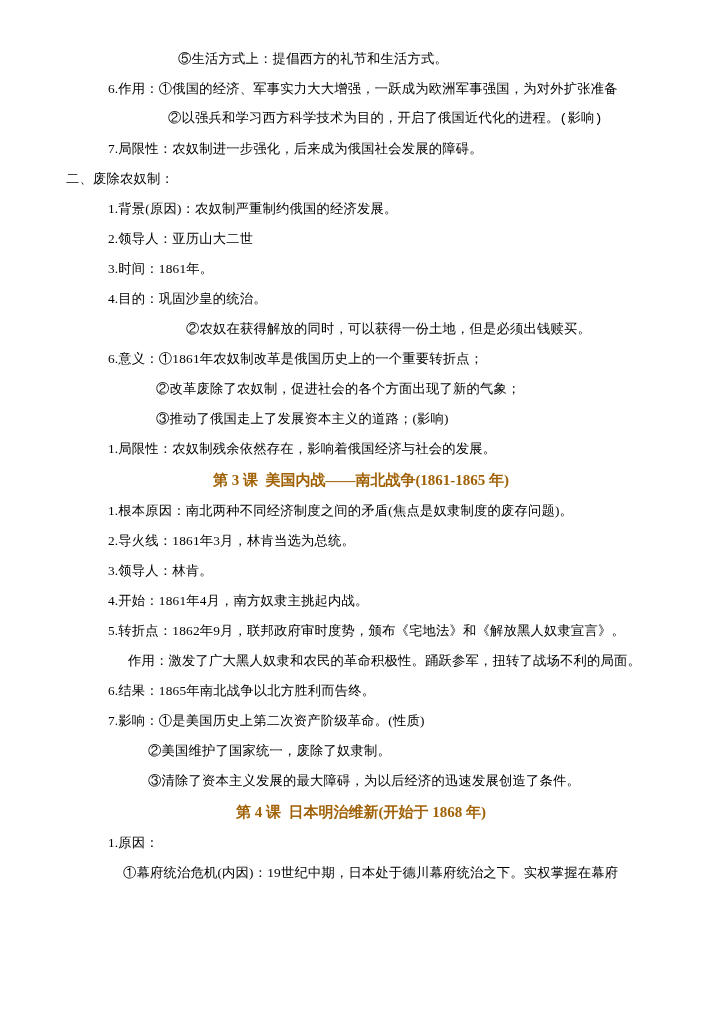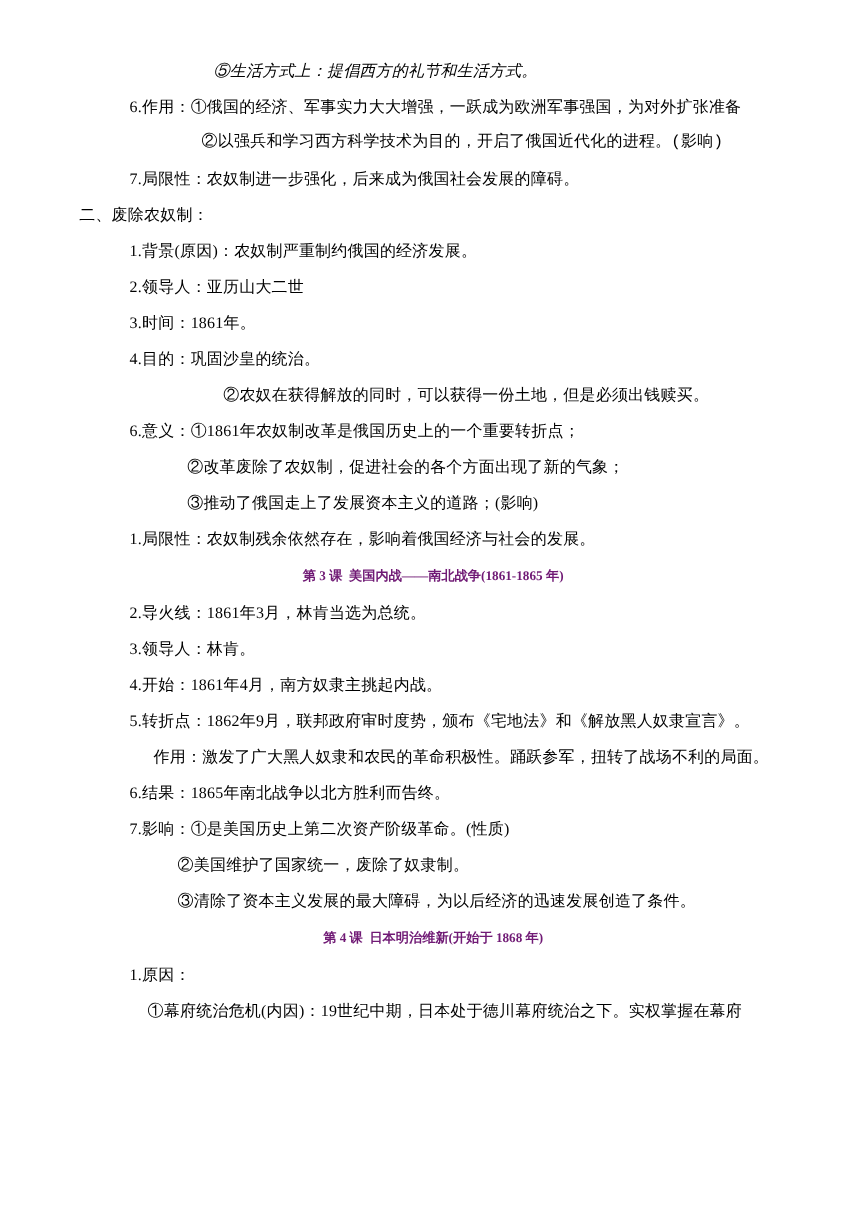--- a/index.html
+++ b/index.html
@@ -29,31 +29,31 @@
   }
   
   .ind-sec   { padding-left: 18px; }   
   .ind-item  { padding-left: 60px; }   
   .ind-sub   { padding-left: 138px; }  
   .ind-sub2  { padding-left: 108px; }  
   .ind-sub3  { padding-left: 120px; font-family: Liberation Mono, monospace; }  
   .ind-sub4  { padding-left: 100px; }  
   .ind-cont  { padding-left: 95px; }   
   .ind-zuo   { padding-left: 80px; }   
-  .ind-first { padding-left: 130px; font-style: italic; }  
+  .ind-first { padding-left: 130px; }  
   .ind-yin   { padding-left: 75px; }   
 
   .section-title {
     font-weight: normal;
   }
   .lesson-title {
-    color: #701a75;
+    color: #a16207;
     font-weight: bold;
     text-align: center;
-    font-size: 11px;
+    font-size: 15px;
     line-height: 32px;
     white-space: pre;
   }
 </style>
 </head>
 <body>
 
 <div class="page">
   <div id="doc-body">
       <div class="line ind-first">⑤生活方式上：提倡西方的礼节和生活方式。</div>
@@ -64,20 +64,21 @@
       <div class="line ind-item">1.背景(原因)：农奴制严重制约俄国的经济发展。</div>
       <div class="line ind-item">2.领导人：亚历山大二世</div>
       <div class="line ind-item">3.时间：1861年。</div>
       <div class="line ind-item">4.目的：巩固沙皇的统治。</div>
       <div class="line ind-sub">②农奴在获得解放的同时，可以获得一份土地，但是必须出钱赎买。</div>
       <div class="line ind-item">6.意义：①1861年农奴制改革是俄国历史上的一个重要转折点；</div>
       <div class="line ind-sub2">②改革废除了农奴制，促进社会的各个方面出现了新的气象；</div>
       <div class="line ind-sub2">③推动了俄国走上了发展资本主义的道路；(影响)</div>
       <div class="line ind-item">1.局限性：农奴制残余依然存在，影响着俄国经济与社会的发展。</div>
       <div class="lesson-title">第 3 课  美国内战——南北战争(1861-1865 年)</div>
+      <div class="line ind-item">1.根本原因：南北两种不同经济制度之间的矛盾(焦点是奴隶制度的废存问题)。</div>
       <div class="line ind-item">2.导火线：1861年3月，林肯当选为总统。</div>
       <div class="line ind-item">3.领导人：林肯。</div>
       <div class="line ind-item">4.开始：1861年4月，南方奴隶主挑起内战。</div>
       <div class="line ind-item">5.转折点：1862年9月，联邦政府审时度势，颁布《宅地法》和《解放黑人奴隶宣言》。</div>
       <div class="line ind-zuo">作用：激发了广大黑人奴隶和农民的革命积极性。踊跃参军，扭转了战场不利的局面。</div>
       <div class="line ind-item">6.结果：1865年南北战争以北方胜利而告终。</div>
       <div class="line ind-item">7.影响：①是美国历史上第二次资产阶级革命。(性质)</div>
       <div class="line ind-sub4">②美国维护了国家统一，废除了奴隶制。</div>
       <div class="line ind-sub4">③清除了资本主义发展的最大障碍，为以后经济的迅速发展创造了条件。</div>
       <div class="lesson-title">第 4 课  日本明治维新(开始于 1868 年)</div>

